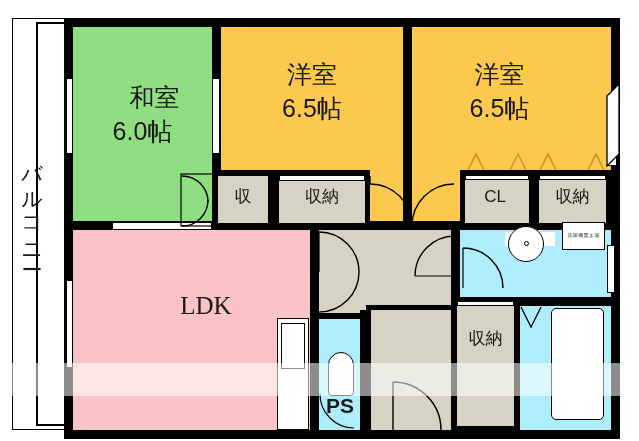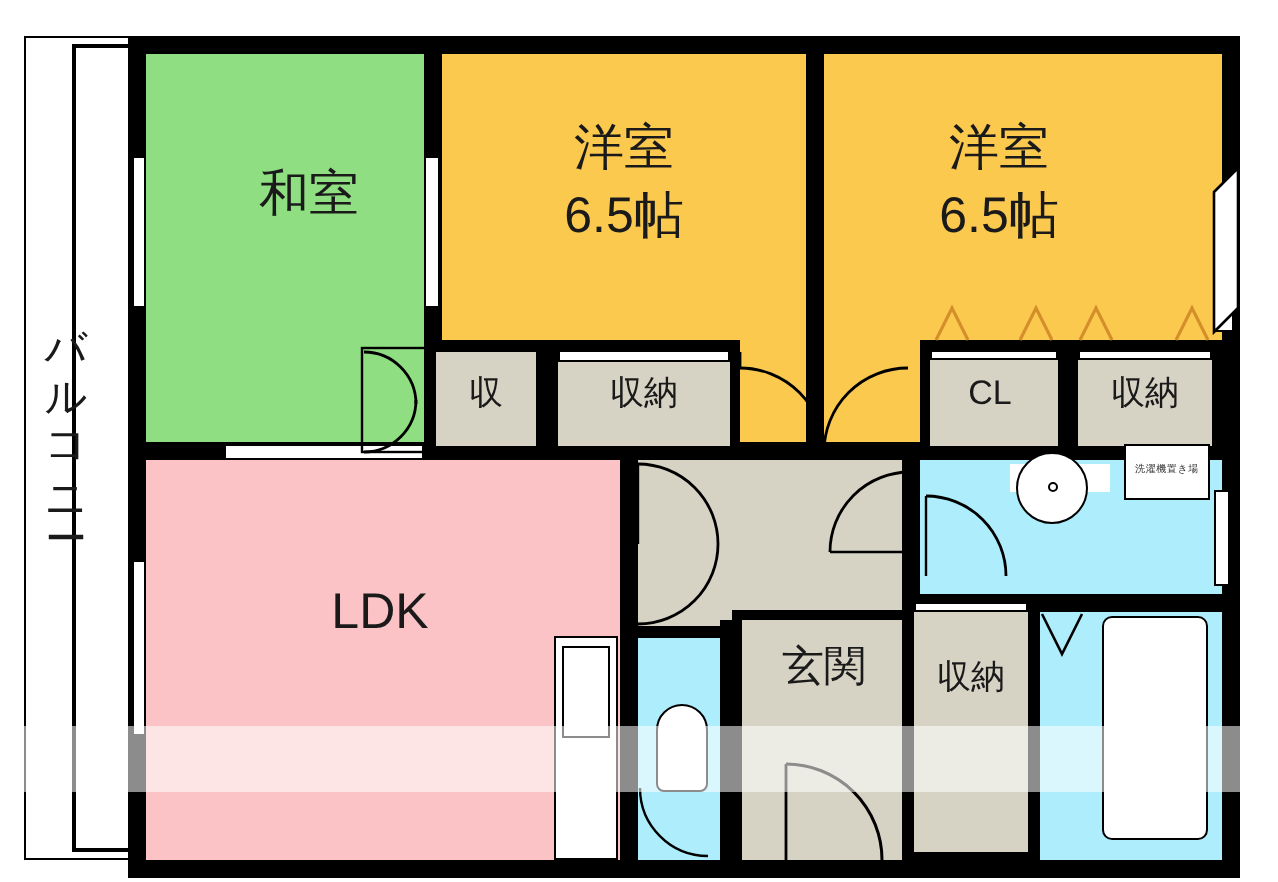--- a/index.html
+++ b/index.html
@@ -187,31 +187,32 @@
   <div class="room f-clo" style="left:539px; top:176px; width:67px; height:47px;"></div>
   <div class="label small" style="left:539px; top:187px; width:67px;">収納</div>
   <div class="window" style="left:539px; top:175px; width:67px; height:5px;"></div>
 
   <div class="wall" style="left:451px; top:297px; width:69px; height:133px;"></div>
   <div class="room f-clo" style="left:457px; top:304px; width:57px; height:122px;"></div>
   <div class="label small" style="left:457px; top:330px; width:57px; line-height:1.08;">収納</div>
   <div class="window" style="left:457px; top:301px; width:57px; height:5px;"></div>
 
   <div class="label big" style="left:73px; top:83px; width:163px;"><span>和室</span></div>
+  <div class="label big" style="left:73px; top:117px; width:139px;"><span>6.0帖</span></div>
 
   <div class="label big" style="left:221px; top:60px; width:182px;"><span>洋室</span></div>
   <div class="label big" style="left:221px; top:94px; width:182px;"><span>6.5帖</span></div>
 
   <div class="label big" style="left:412px; top:60px; width:175px;"><span>洋室</span></div>
   <div class="label big" style="left:412px; top:94px; width:175px;"><span>6.5帖</span></div>
 
-  <div class="label big" style="left:90px; top:292px; width:200px;"><span>LDK</span></div>
-
-  <div class="label mid" style="left:372px; top:322px; width:80px;"><span>玄関</span></div>
-
+  <div class="label big" style="left:106px; top:292px; width:200px;font-family:Liberation Serif, serif;"><span>LDK</span></div>
+
+
+  <div class="label mid" style="left:316px; top:394px; width:48px; font-weight:700;"><span>PS</span></div>
 
   <div class="window" style="left:66px; top:78px; width:7px; height:76px;"></div>
 
   <div class="window" style="left:212px; top:78px; width:8px; height:76px;"></div>
 
   <div class="window" style="left:66px; top:280px; width:7px; height:88px;"></div>
 
   <div class="window" style="left:607px; top:96px; width:10px; height:70px;"></div>
 
   <div class="window" style="left:607px; top:245px; width:8px; height:48px;"></div>

